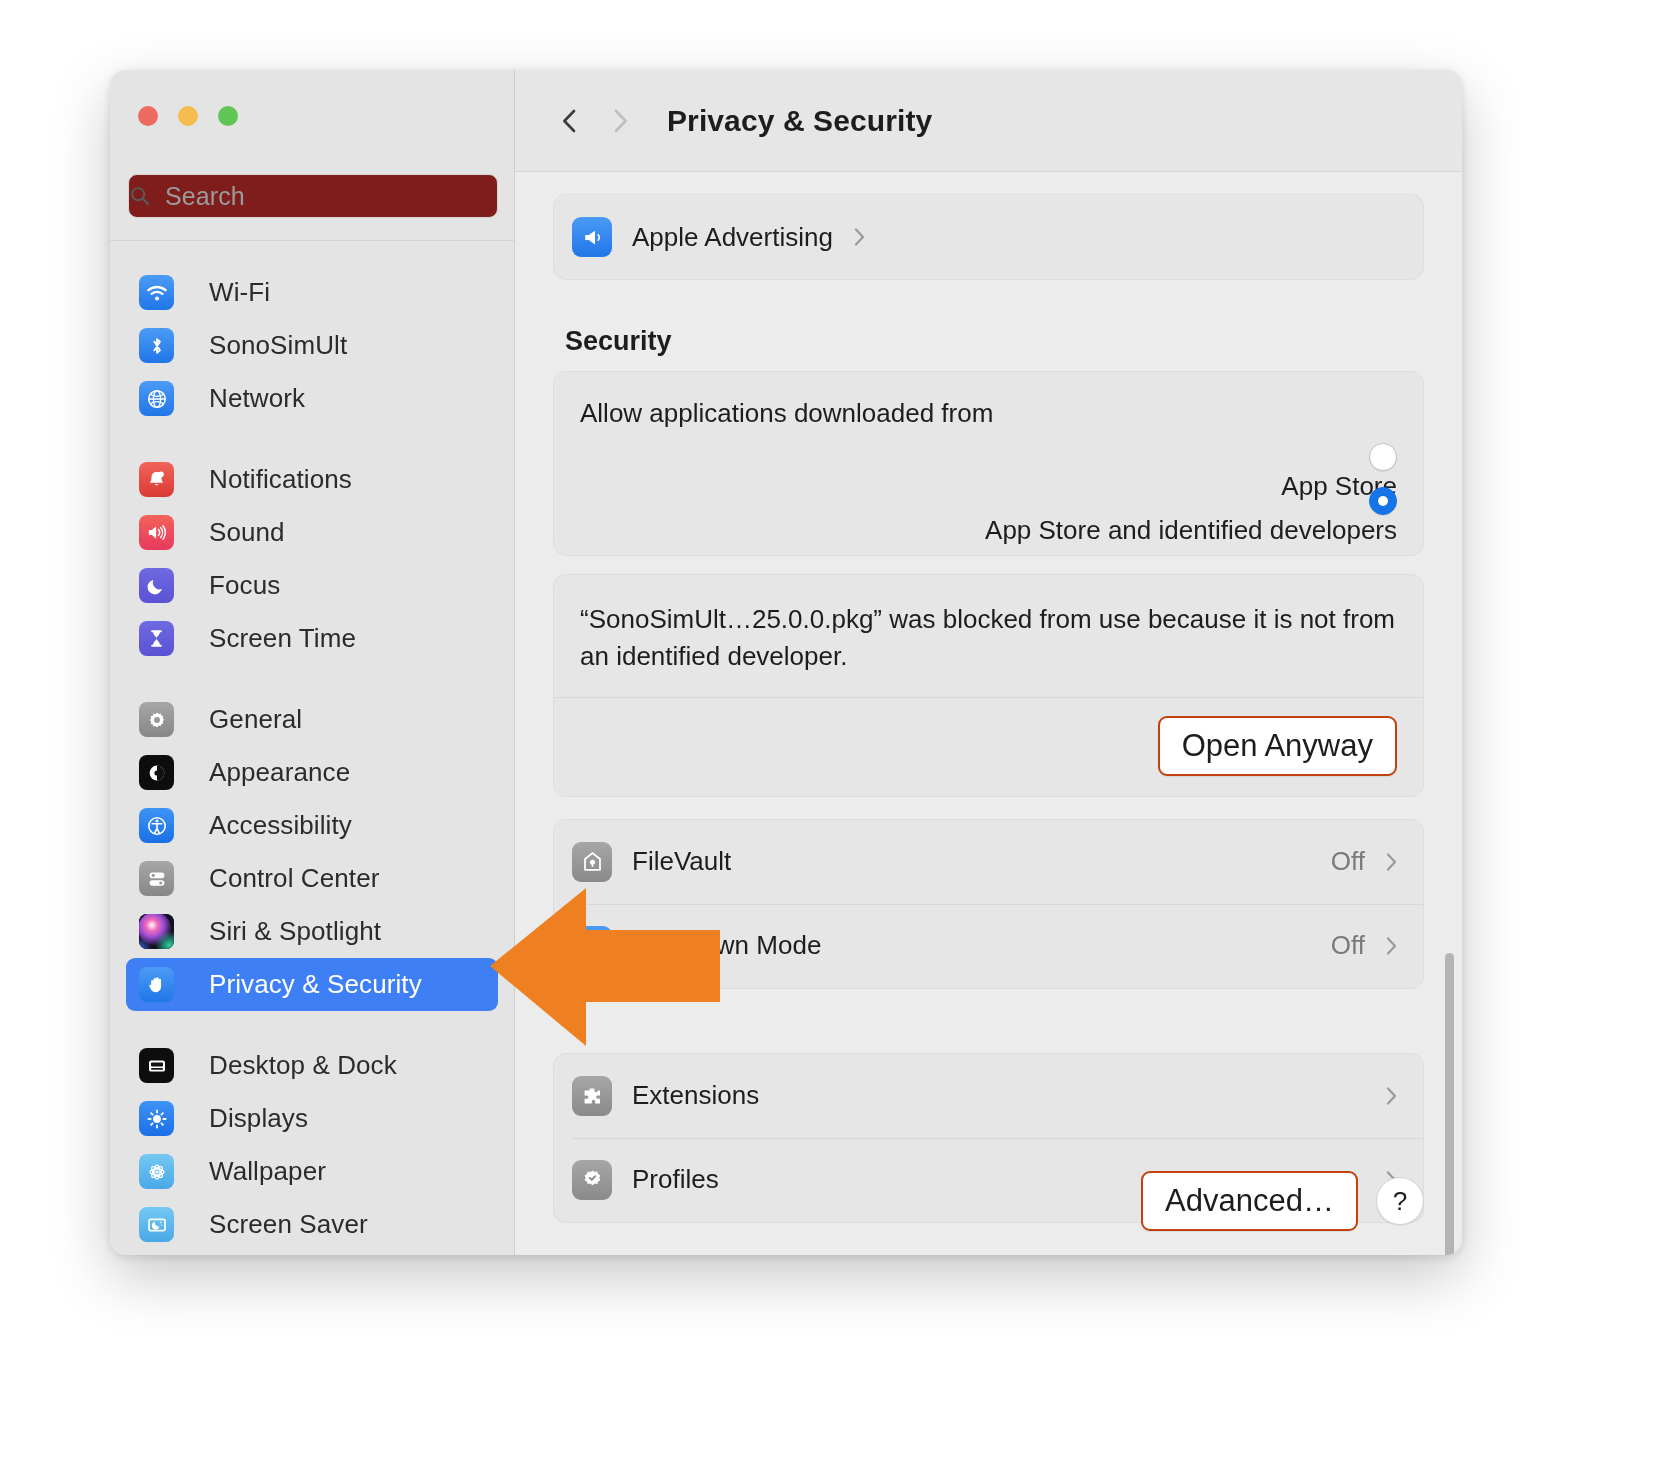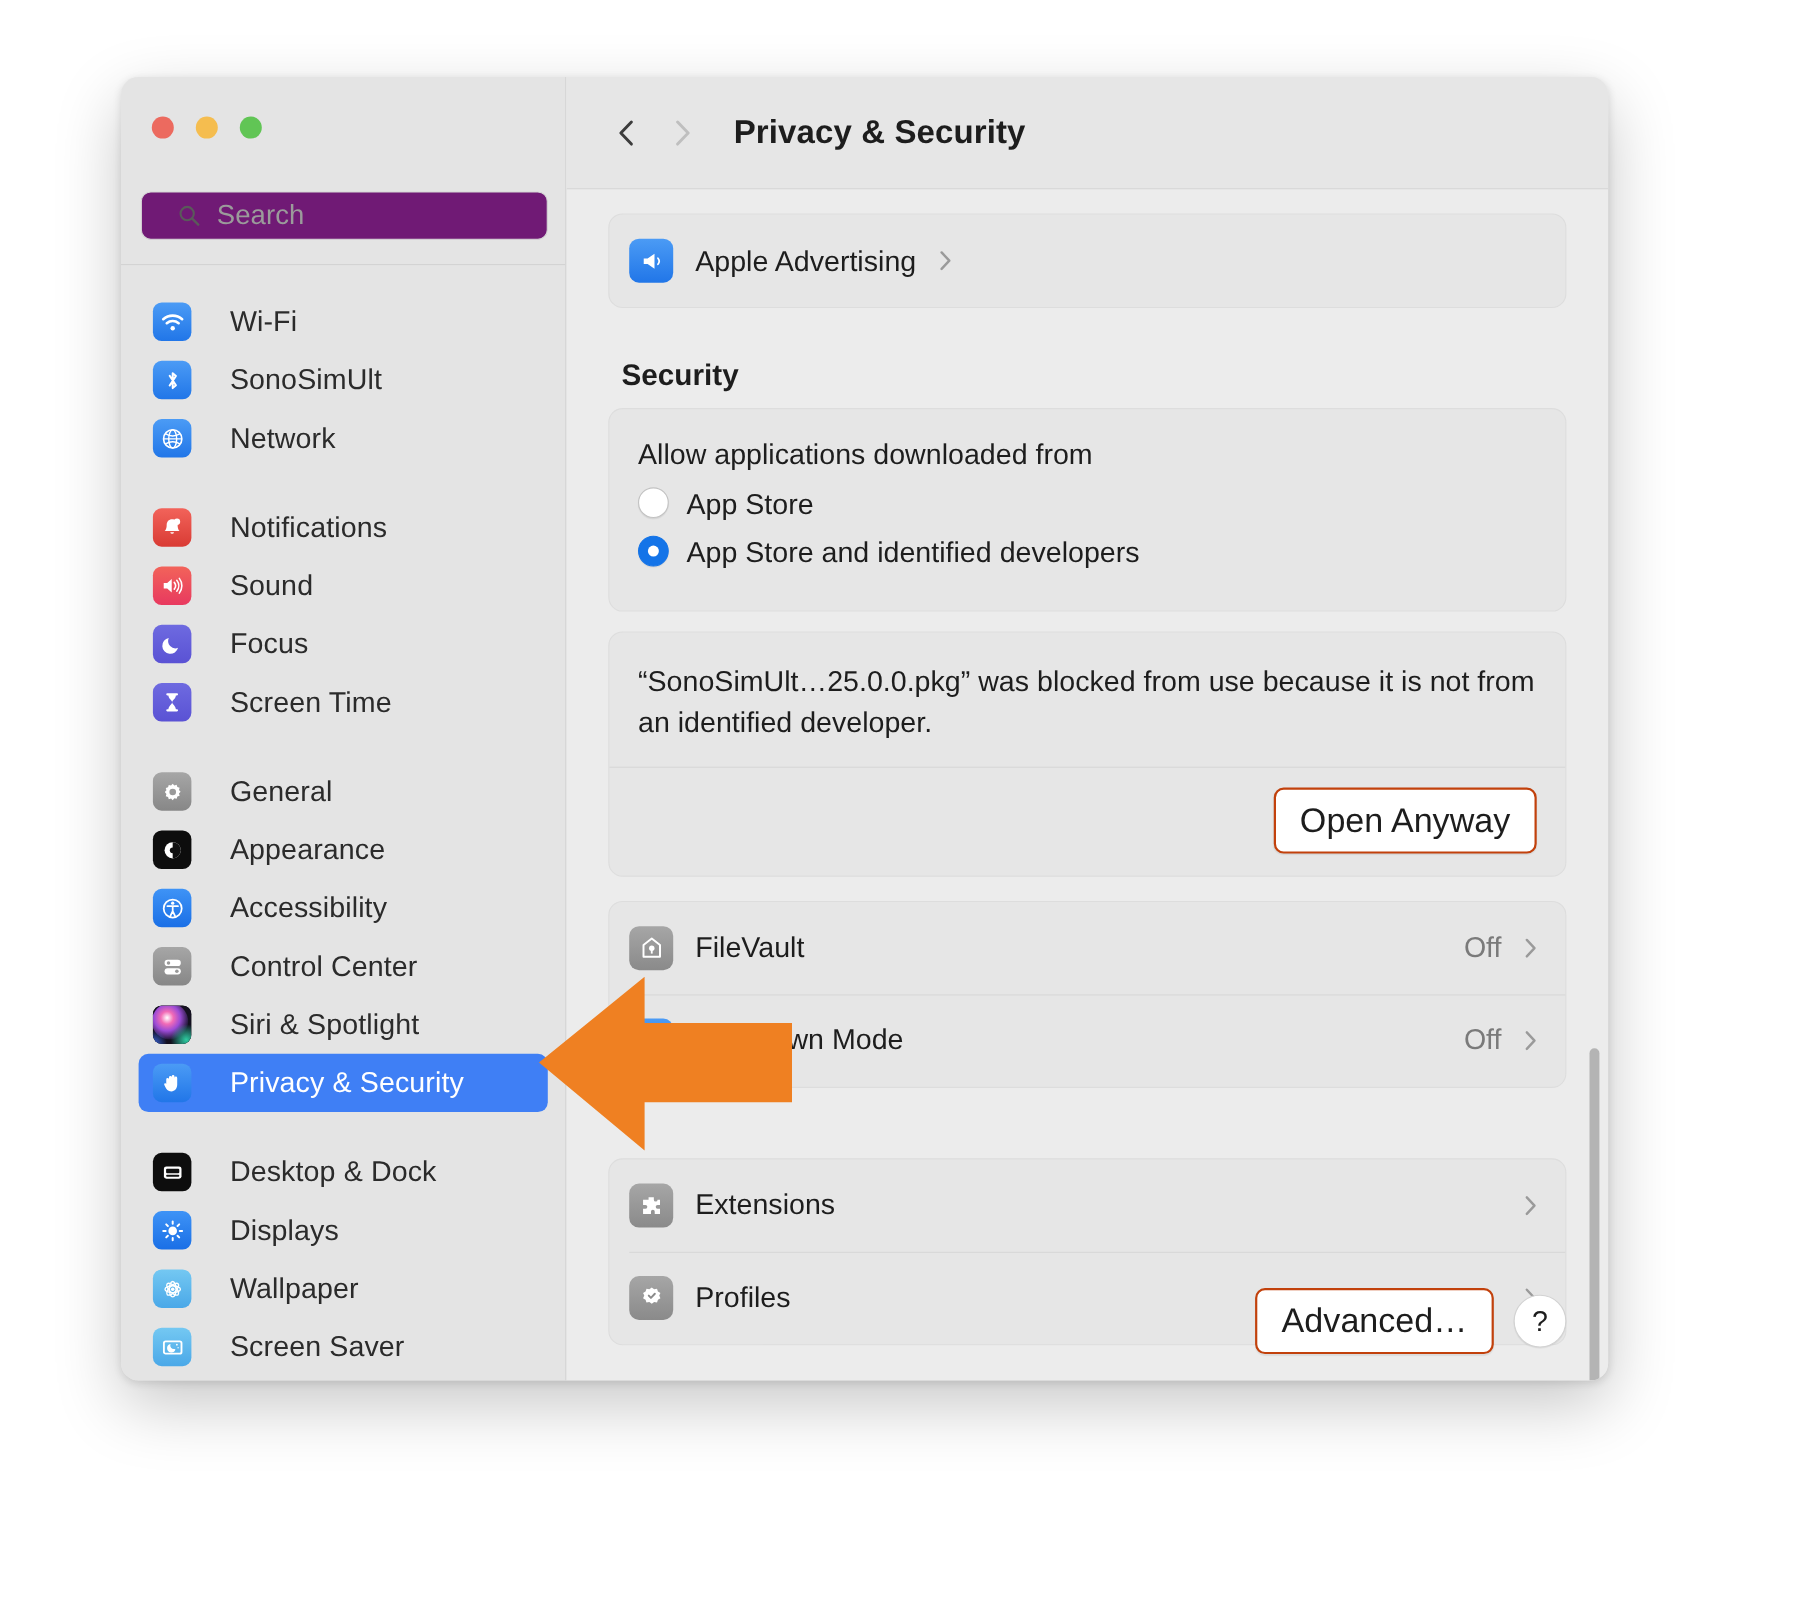--- a/index.html
+++ b/index.html
@@ -42,24 +42,24 @@
   .tl-yellow { background: #f5bd4f; }
   .tl-green  { background: #61c555; }
 
   .search-wrap {
     position: absolute;
     left: 18px; top: 104px;
     width: 370px; height: 44px;
   }
   .search-box {
     width: 100%; height: 100%;
-    background: #701a75;
+    background: #7f1d1d;
     border-radius: 9px;
     display: flex; align-items: center;
-    padding-left: 32px;
+    padding-left: 0;
     border: 1px solid #d6d6d6;
   }
   .search-icon { width: 22px; height: 22px; flex: 0 0 auto; }
   .search-text {
     margin-left: 14px;
     font-size: 25px;
     color: #9b9b9b;
     letter-spacing: 0.1px;
   }
   .side-divider {
@@ -190,22 +190,23 @@
   }
 
   .allow-card { padding: 26px 26px 24px 26px; }
   .allow-head {
     font-size: 26px;
     color: #1d1d1d;
     margin-bottom: 14px;
   }
   .radio-line {
     display: flex;
-    align-items: flex-start;
+    align-items: flex-end;
     height: 44px;
+    flex-direction: column;
   }
   .radio {
     width: 28px; height: 28px;
     border-radius: 50%;
     flex: 0 0 auto;
     background: #ffffff;
     border: 1px solid #c2c2c2;
     box-shadow: 0 1px 1px rgba(0,0,0,0.08);
     display: flex; align-items: center; justify-content: center;
   }

